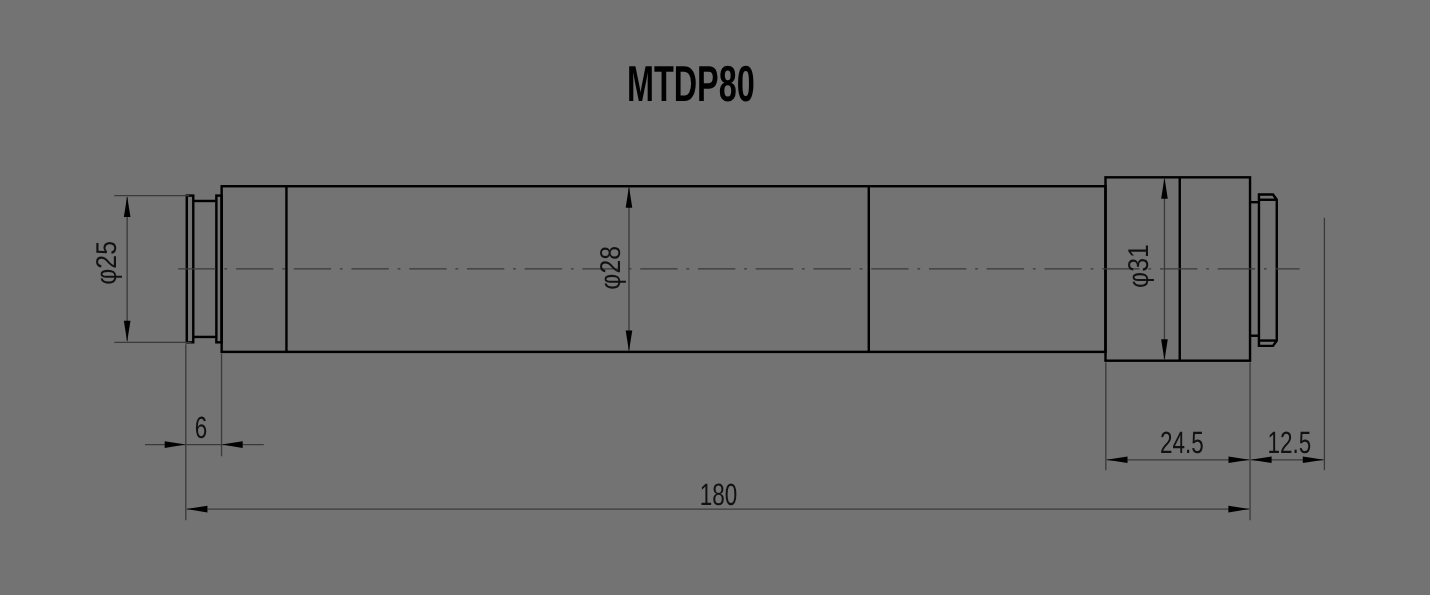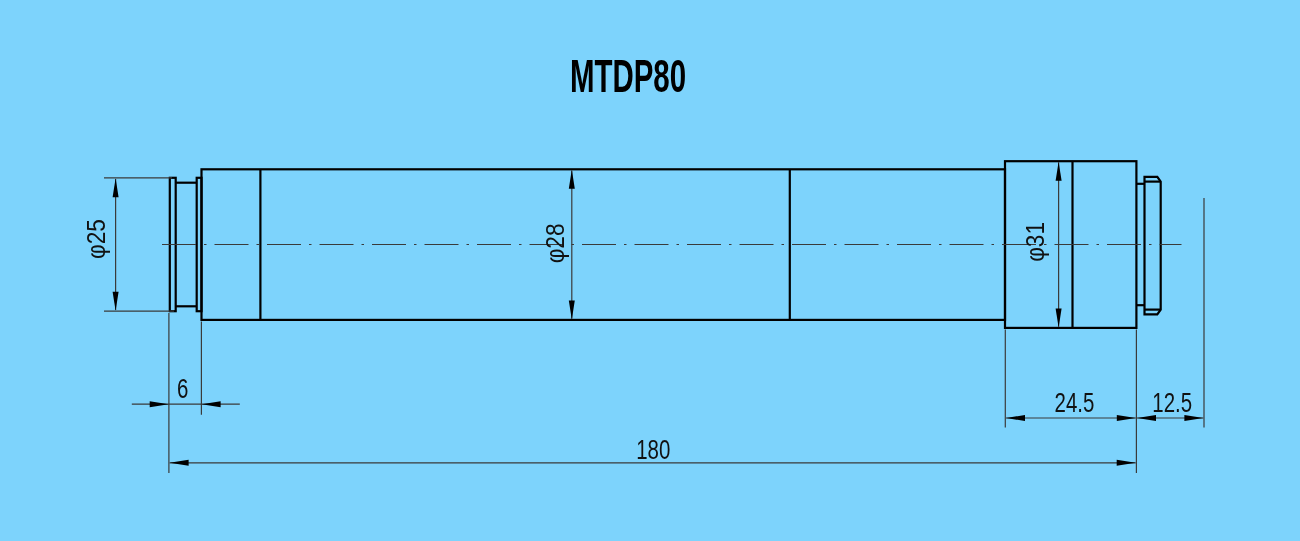--- a/index.html
+++ b/index.html
@@ -1,16 +1,16 @@
 <!DOCTYPE html>
 <html><head>
 <meta charset="utf-8">
 <style>
   html,body{margin:0;padding:0;background:#fff;}
-  .page{position:relative;width:1300px;height:541px;background:#7dd3fc;overflow:hidden;
+  .page{position:relative;width:1300px;height:541px;background:#737373;overflow:hidden;
         font-family:"Liberation Sans", sans-serif;}
   svg{position:absolute;left:0;top:0;}
 </style>
 </head>
 <body>
 <div class="page">
 <svg width="1300" height="541" viewBox="0 0 1300 541">
   <g fill="none" stroke="#000" stroke-width="2.2">
 
     <rect x="169.8" y="177.8" width="5.9" height="133.4"></rect>

